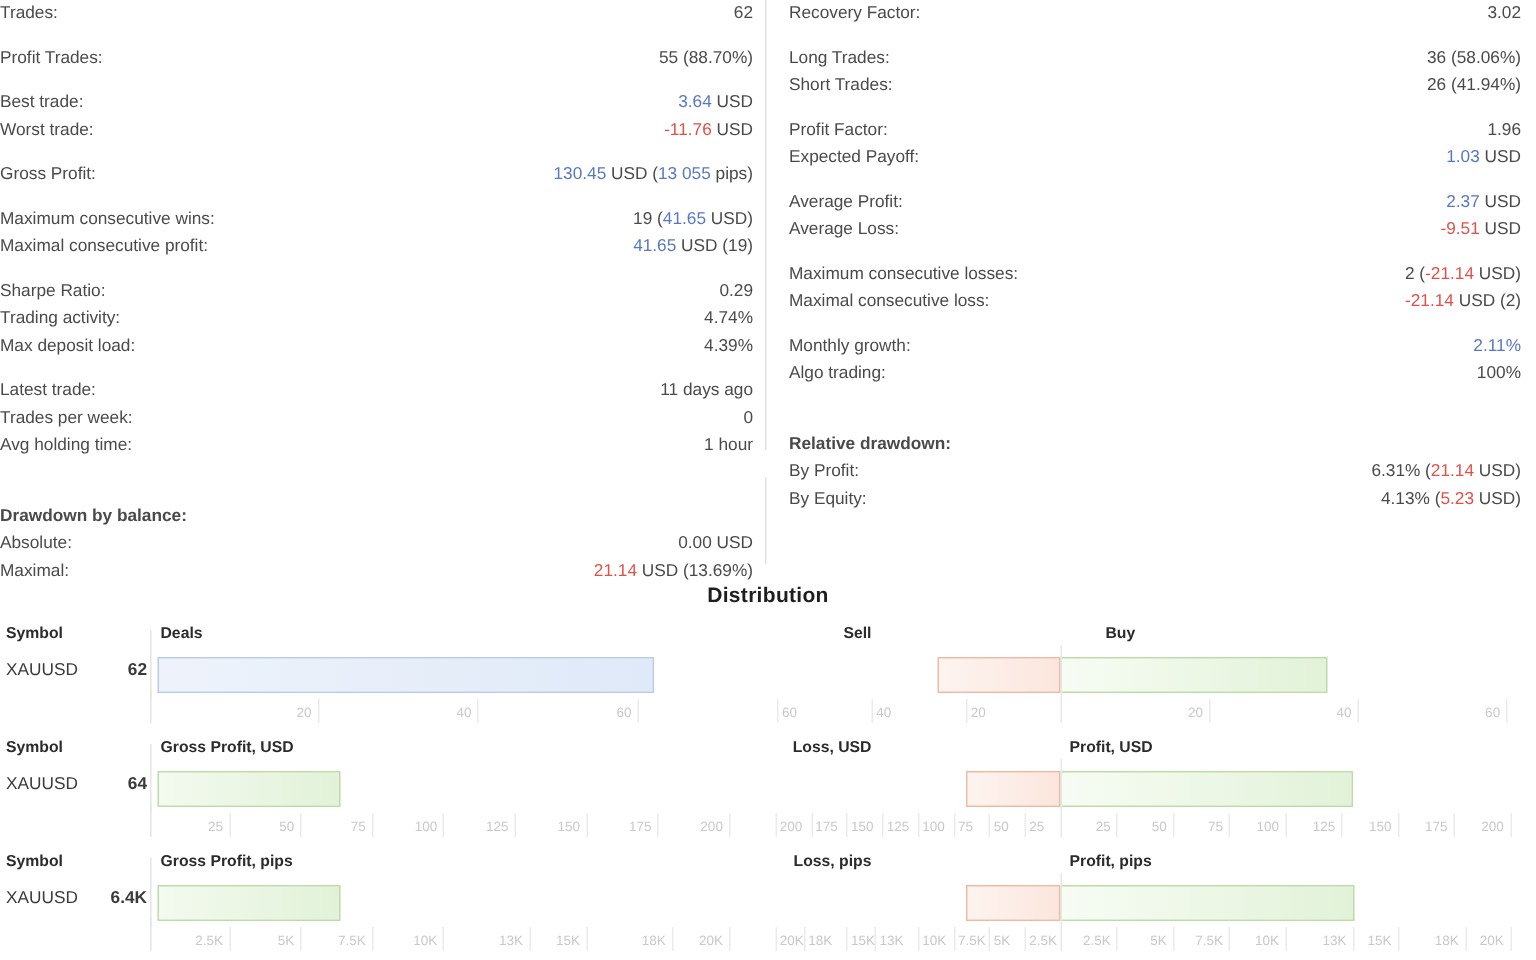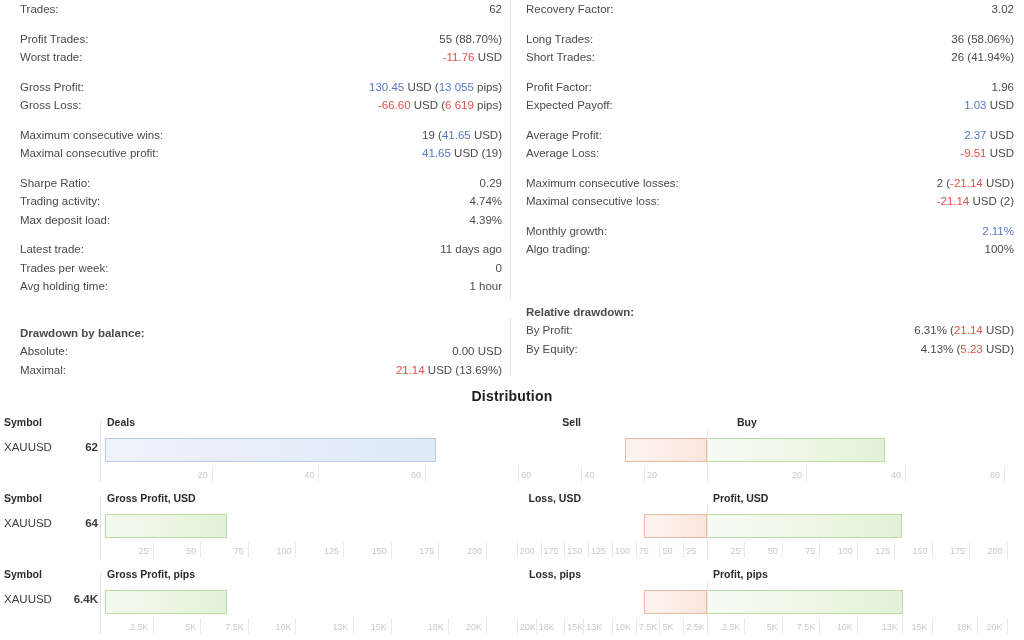--- a/index.html
+++ b/index.html
@@ -14,21 +14,21 @@
   .page { position: relative; width: 1024px; height: 640px; }
 
   
   .stats {
     position: absolute; left: 0; top: 0;
     width: 1024px; height: 380px;
     display: flex;
   }
   .stats-col {
     width: 512px;
-    padding: 0 10px 0 20px;
+    padding: 0 10px 0 0;
     position: relative;
   }
   .stats-col.right { padding-left: 14px; }
   .vdivider {
     position: absolute;
     left: 510px; top: 0px; width: 1px; height: 300px;
     background: #e2e2e2;
   }
   .vdivider2 {
     position: absolute;
@@ -129,31 +129,31 @@
   <div class="stats">
     <div class="stats-col left" id="col-left">
         <div class="row">
           <span class="lbl">Trades:</span>
           <span class="val"><span class="grey">62</span></span>
         </div>
         <div class="row gap">
           <span class="lbl">Profit Trades:</span>
           <span class="val"><span class="grey">55&nbsp;(88.70%)</span></span>
         </div>
+        <div class="row gap">
+          <span class="lbl">Best trade:</span>
+          <span class="val"><span class="blue">3.64</span><span class="grey">&nbsp;USD</span></span>
+        </div>
         <div class="row">
           <span class="lbl">Worst trade:</span>
           <span class="val"><span class="red">-11.76</span><span class="grey">&nbsp;USD</span></span>
         </div>
         <div class="row gap">
           <span class="lbl">Gross Profit:</span>
           <span class="val"><span class="blue">130.45</span><span class="grey">&nbsp;USD&nbsp;(</span><span class="blue">13&nbsp;055</span><span class="grey">&nbsp;pips)</span></span>
-        </div>
-        <div class="row">
-          <span class="lbl">Gross Loss:</span>
-          <span class="val"><span class="red">-66.60</span><span class="grey">&nbsp;USD&nbsp;(</span><span class="red">6&nbsp;619</span><span class="grey">&nbsp;pips)</span></span>
         </div>
         <div class="row gap">
           <span class="lbl">Maximum consecutive wins:</span>
           <span class="val"><span class="grey">19&nbsp;(</span><span class="blue">41.65</span><span class="grey">&nbsp;USD)</span></span>
         </div>
         <div class="row">
           <span class="lbl">Maximal consecutive profit:</span>
           <span class="val"><span class="blue">41.65</span><span class="grey">&nbsp;USD&nbsp;(19)</span></span>
         </div>
         <div class="row gap">
@@ -231,21 +231,21 @@
           <span class="val"><span class="red">-21.14</span><span class="grey">&nbsp;USD&nbsp;(2)</span></span>
         </div>
         <div class="row gap">
           <span class="lbl">Monthly growth:</span>
           <span class="val"><span class="blue">2.11%</span></span>
         </div>
         <div class="row">
           <span class="lbl">Algo trading:</span>
           <span class="val"><span class="grey">100%</span></span>
         </div>
-        <div class="row hdr" style="margin-top: 44px;">
+        <div class="row hdr" style="margin-top: 28px;">
           <span class="lbl hdr">Relative drawdown:</span>
           <span></span>
         </div>
         <div class="row">
           <span class="lbl">By Profit:</span>
           <span class="val"><span class="grey">6.31%&nbsp;(</span><span class="red">21.14</span><span class="grey">&nbsp;USD)</span></span>
         </div>
         <div class="row">
           <span class="lbl">By Equity:</span>
           <span class="val"><span class="grey">4.13%&nbsp;(</span><span class="red">5.23</span><span class="grey">&nbsp;USD)</span></span>

